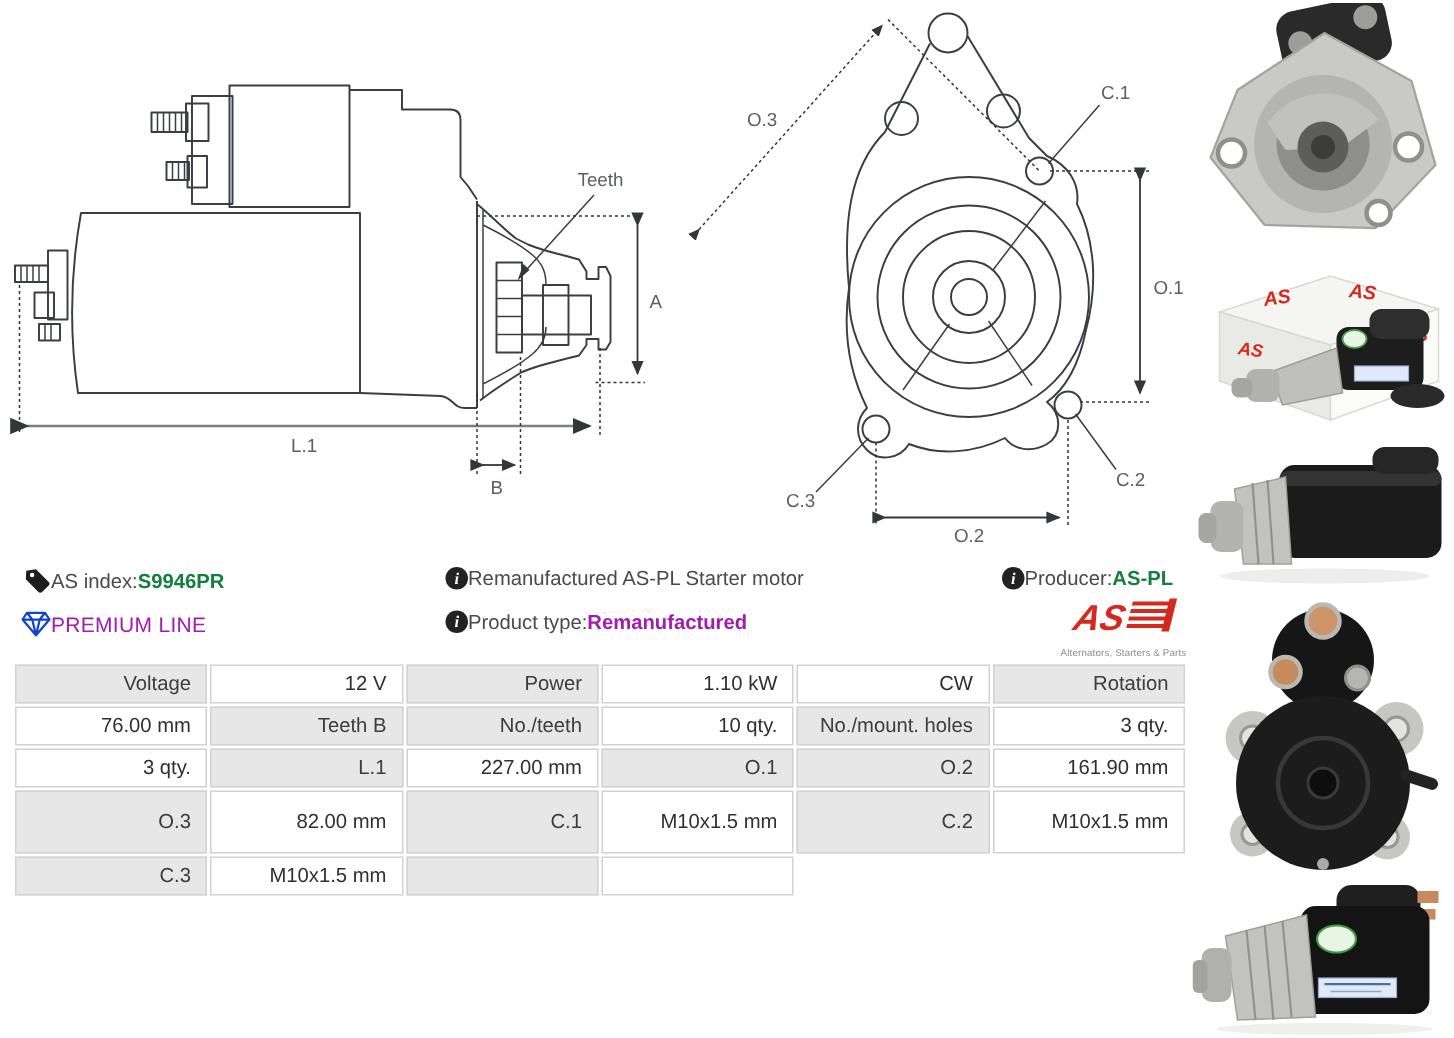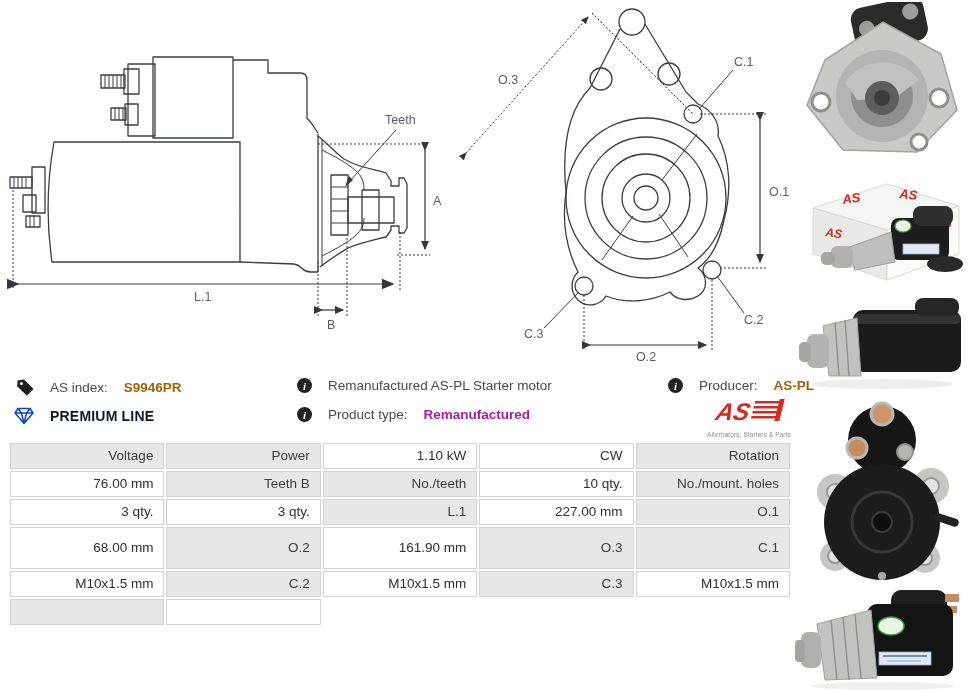--- a/index.html
+++ b/index.html
@@ -12,32 +12,32 @@
   #front-view { left:440px; top:0; }
   svg text.dim { fill:#5c6066; font-size:12.5px; font-family:"Liberation Sans", sans-serif; }
   svg .ln { stroke:#3a3e44; stroke-width:1.3; fill:none; stroke-linejoin:round; }
   svg .lnthin { stroke:#3a3e44; stroke-width:1; fill:none; }
   svg .dot { stroke:#33363b; stroke-width:1; fill:none; stroke-dasharray:2,2; }
   svg .dim-line { stroke:#33363b; stroke-width:1.2; fill:none; }
   svg .dim-gray { stroke:#7a7d82; stroke-width:1.6; fill:none; }
 
   
   .info-band { position:absolute; left:0; top:372px; width:795px; height:70px; }
-  .info-item { position:absolute; display:flex; align-items:center; gap:16px; font-size:13.5px; color:#4a4a4a; white-space:nowrap;text-align:right; }
-  .info-item b { color:#a16207; }
+  .info-item { position:absolute; display:flex; align-items:center; gap:0; font-size:13.5px; color:#4a4a4a; white-space:nowrap;text-align:right; }
+  .info-item b { color:#15803d; }
   .i-icon { display:inline-flex; width:15px; height:15px; border-radius:50%; background:#222; color:#fff;
             align-items:center; justify-content:center; font:italic bold 11px "Liberation Serif", serif; flex:0 0 15px; }
-  .premium { color:#0f172a; font-weight:bold; font-size:14px; letter-spacing:0.2px; }
+  .premium { color:#a21caf; font-weight:normal; font-size:14px; letter-spacing:0.2px; }
   .green-val { color:#a21caf; font-weight:bold; }
   .as-logo { position:absolute; left:706px; top:398px; width:86px; text-align:center; }
   .as-logo .tagline { font-size:6.5px; color:#8d8d8d; margin-top:1px; letter-spacing:0.1px; }
 
   
   .spec-table { position:absolute; left:10px; top:443px; width:780px;
-                display:grid; grid-template-columns:repeat(5,1fr);
+                display:grid; grid-template-columns:repeat(6,1fr);
                 grid-template-rows:26px 26px 26px 42px 26px 26px 26px 26px; gap:2px; }
   .cell { display:flex; align-items:center; justify-content:flex-end; padding:2px 10px 2px 6px;
           font-size:13.5px; border:1px solid #d2d2d2; text-align:right; line-height:1.25; }
   .cell.lab { background:#e7e7e7; color:#3c3c3c; }
   .cell.val { background:#ffffff; color:#2f2f2f; }
 
   
   .photos { position:absolute; left:795px; top:0; width:174px; height:692px; }
   .photo { position:absolute; left:0; width:174px; cursor:pointer; }
 </style>
@@ -219,43 +219,44 @@
         <rect x="50" y="13" width="26" height="2.6" fill="#d5281e"></rect>
         <rect x="50" y="18" width="26" height="2.6" fill="#d5281e"></rect>
         <rect x="74" y="1" width="5" height="22" fill="#d5281e"></rect>
       </g>
     </svg>
     <div class="tagline">Alternators, Starters &amp; Parts</div>
   </div>
 
   <div class="spec-table">
     <div class="cell lab">Voltage</div>
+    <div class="cell val">12 V</div>
     <div class="cell lab">Power</div>
     <div class="cell val">1.10 kW</div>
 
     <div class="cell val">CW</div>
     <div class="cell lab">Rotation</div>
     <div class="cell val">76.00 mm</div>
 
     <div class="cell lab">Teeth B</div>
     <div class="cell lab">No./teeth</div>
     <div class="cell val">10 qty.</div>
 
     <div class="cell lab">No./mount. holes</div>
     <div class="cell val" style="align-items:flex-start; padding-top:4px;">3 qty.</div>
     <div class="cell val" style="align-items:flex-start; padding-top:4px;">3 qty.</div>
 
     <div class="cell lab">L.1</div>
     <div class="cell val">227.00 mm</div>
     <div class="cell lab">O.1</div>
-    <div class="cell val">68.00 mm</div>
 
     <div class="cell lab">O.2</div>
     <div class="cell val">161.90 mm</div>
     <div class="cell lab">O.3</div>
+    <div class="cell val">82.00 mm</div>
 
     <div class="cell lab">C.1</div>
     <div class="cell val">M10x1.5 mm</div>
     <div class="cell lab">C.2</div>
     <div class="cell val">M10x1.5 mm</div>
 
     <div class="cell lab">C.3</div>
     <div class="cell val">M10x1.5 mm</div>
     <div class="cell lab"></div>
     <div class="cell val"></div>

